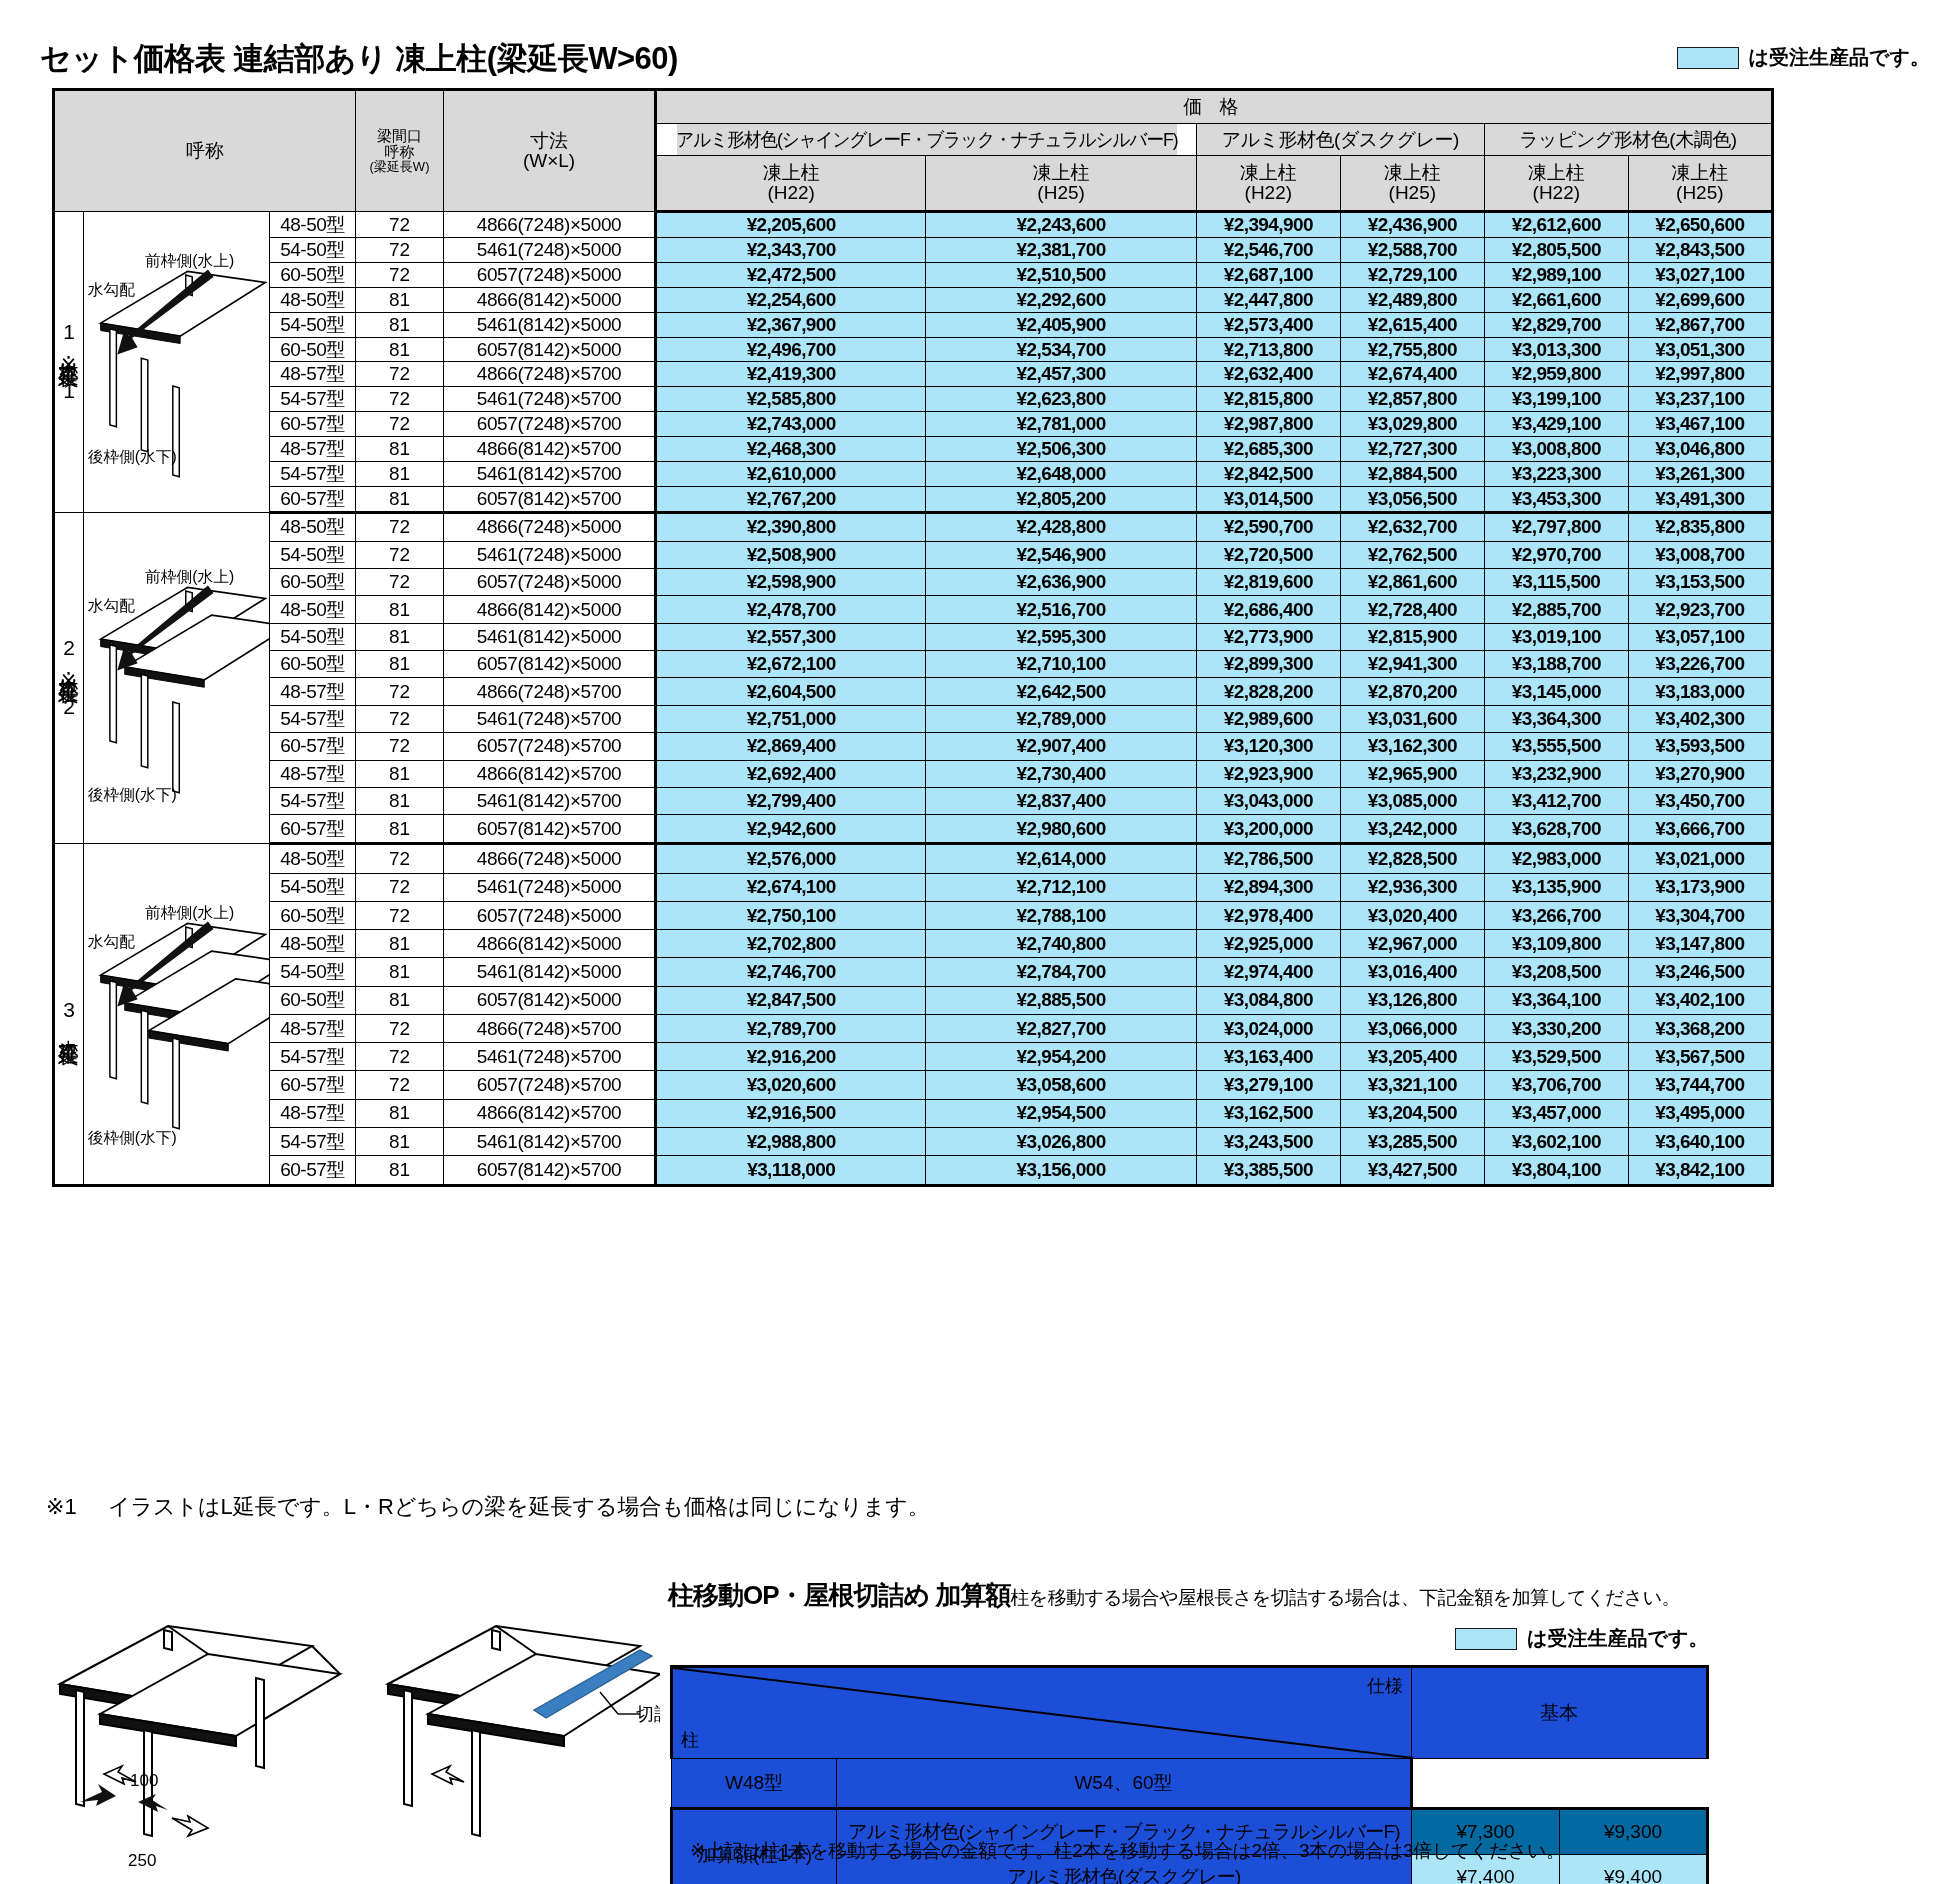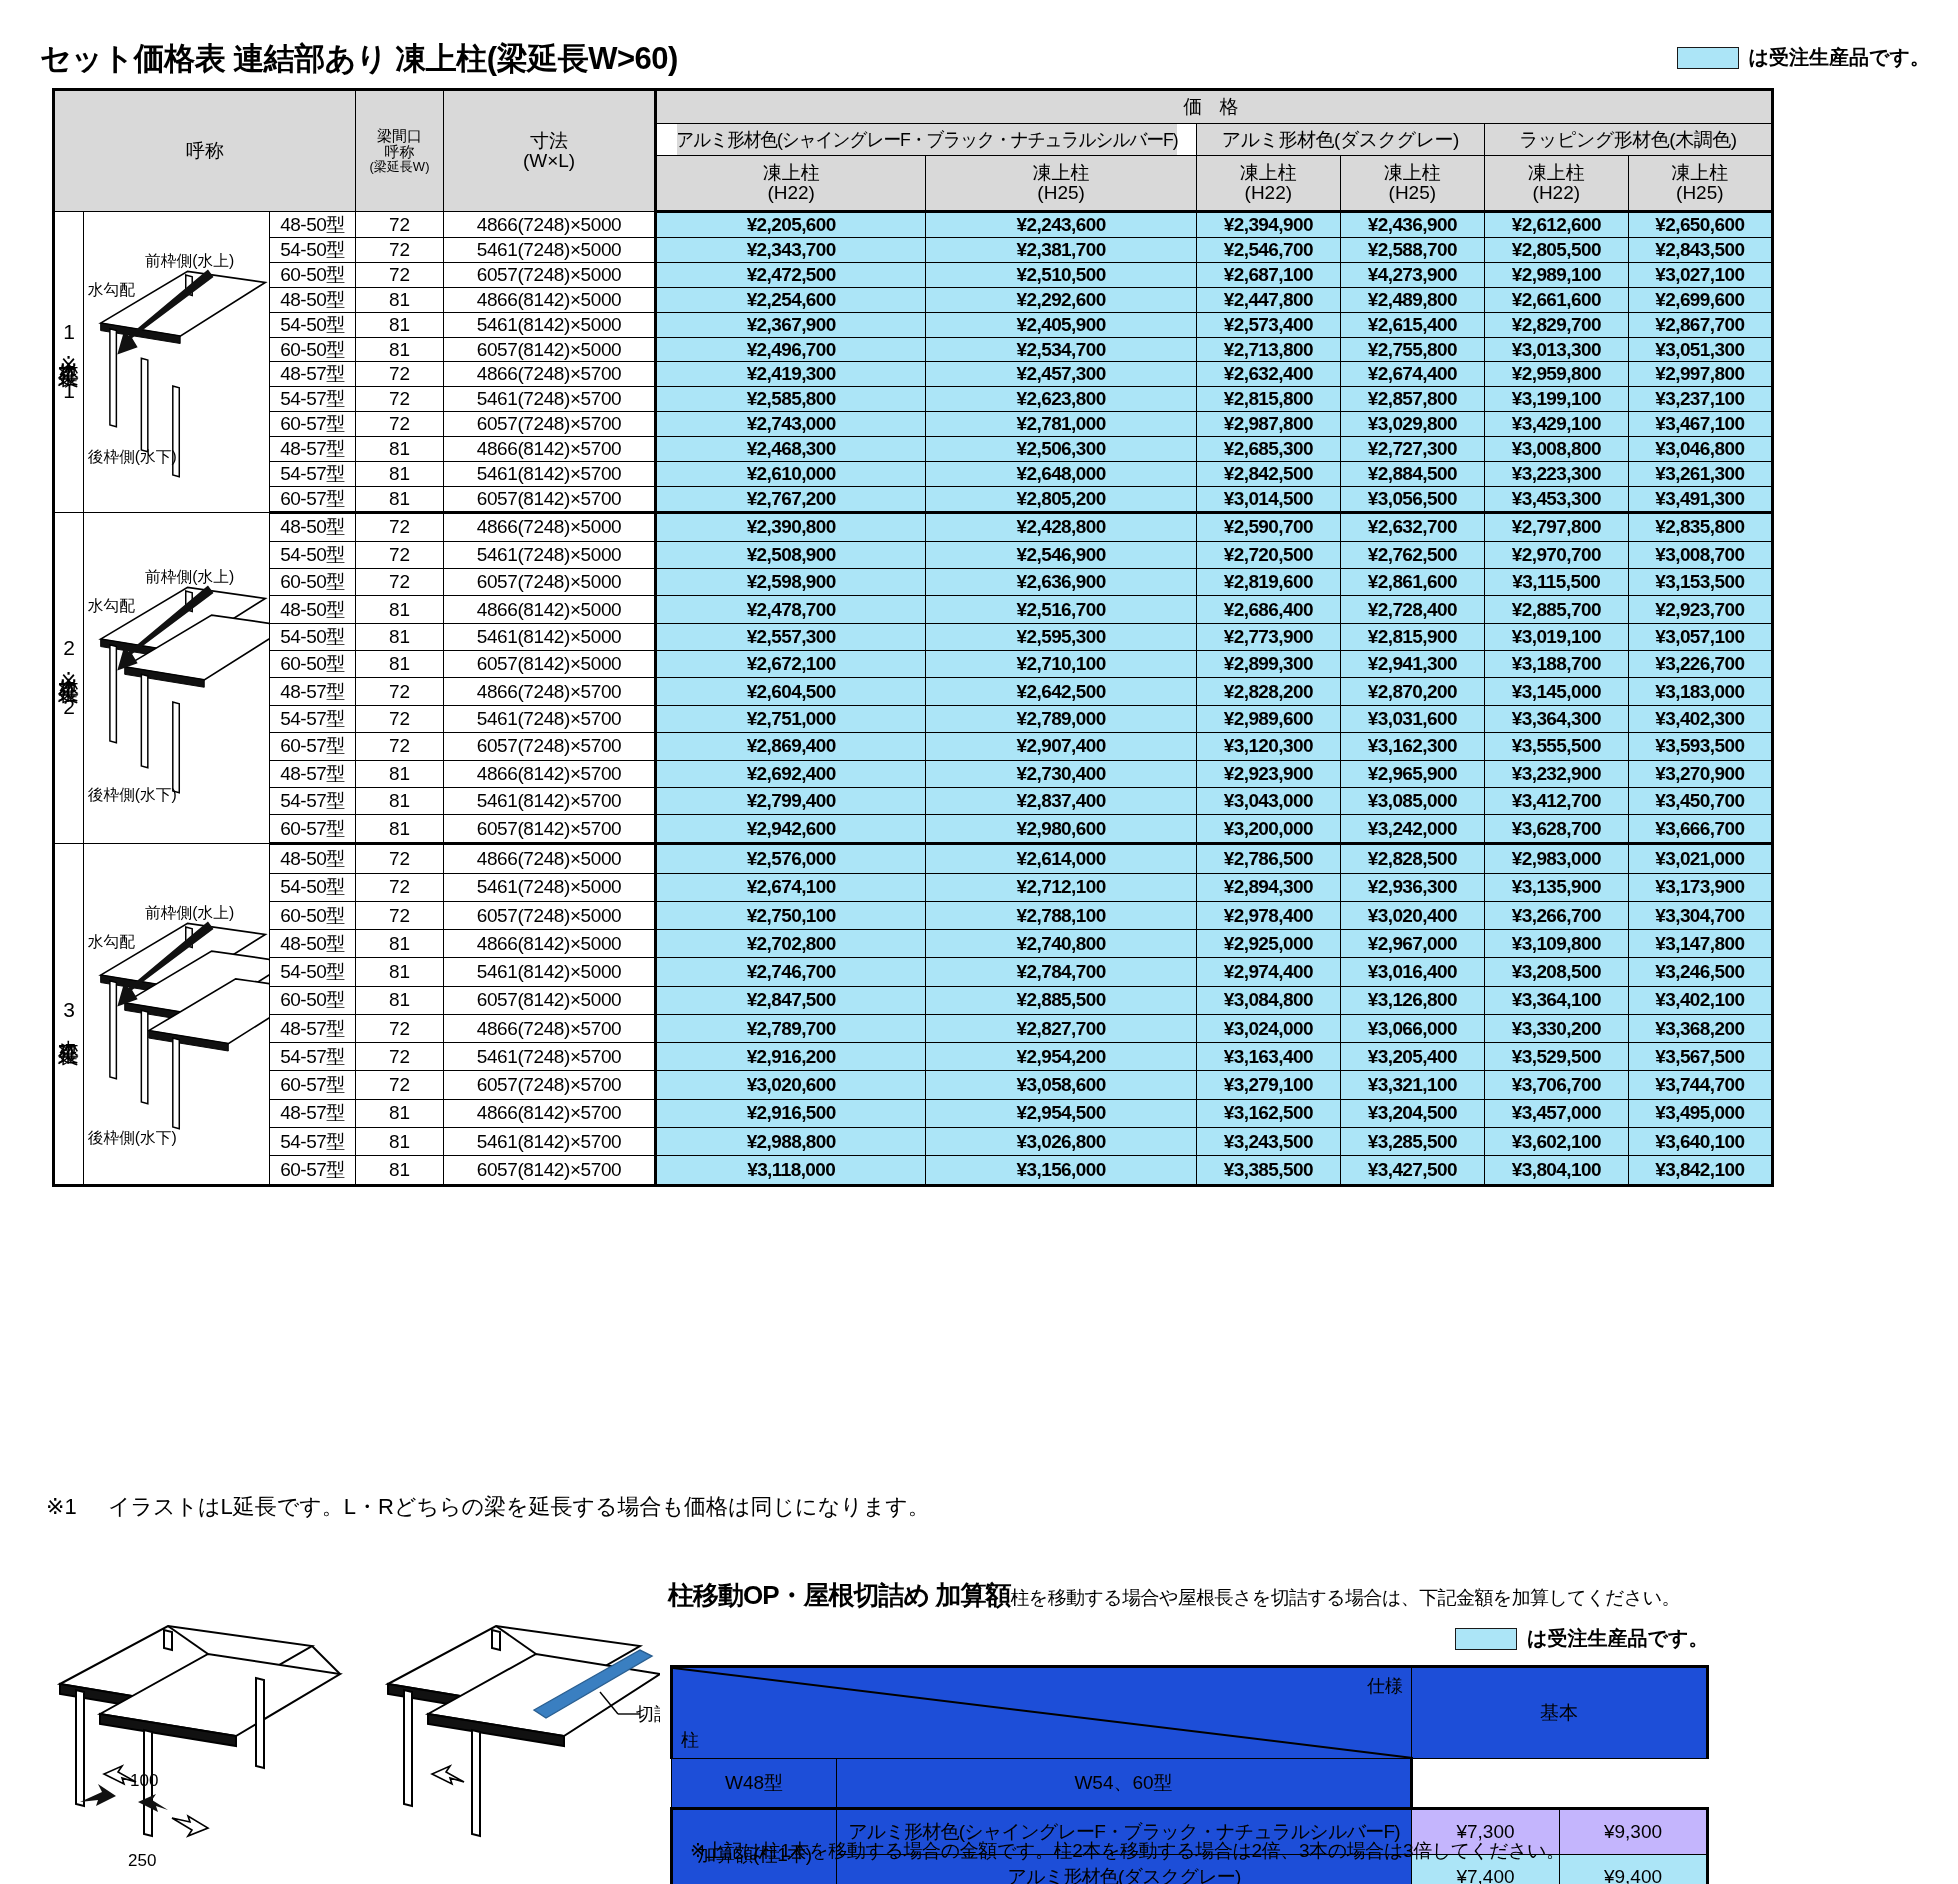--- a/index.html
+++ b/index.html
@@ -109,21 +109,21 @@
     position:absolute; left:1455px; top:1625px;
     display:flex; align-items:center; gap:10px;
     font-size:20px; font-weight:bold; white-space:nowrap;
   }
 
   .op-table-wrap { position:absolute; left:670px; top:1665px; }
   table.op { border-collapse:collapse; table-layout:fixed; }
   table.op td, table.op th {
     border:1px solid #000; padding:0;
     font-size:19px; text-align:center; vertical-align:middle;
-    background:#c4b5fd; font-weight:normal;
+    background:#0369a1; font-weight:normal;
   }
   table.op .gray { background:#1d4ed8; }
   .diag-cell { position:relative; height:92px; width:740px; }
   .diag-cell .spec {
     position:absolute; right:8px; top:6px; font-size:18px;
   }
   .diag-cell .hashira {
     position:absolute; left:8px; bottom:6px; font-size:18px;
   }
   .diag-cell svg { position:absolute; left:0; top:0; }
@@ -252,21 +252,21 @@
             <td class="cell-price blue">¥2,805,500</td>
             <td class="cell-price blue br-thick">¥2,843,500</td>
           </tr>
           <tr>
             <td class="cell-type">60-50型</td>
             <td class="cell-span">72</td>
             <td class="cell-dim br-thick">6057(7248)×5000</td>
             <td class="cell-price blue">¥2,472,500</td>
             <td class="cell-price blue">¥2,510,500</td>
             <td class="cell-price blue">¥2,687,100</td>
-            <td class="cell-price blue">¥4,273,900</td>
+            <td class="cell-price blue">¥2,729,100</td>
             <td class="cell-price blue">¥2,989,100</td>
             <td class="cell-price blue br-thick">¥3,027,100</td>
           </tr>
           <tr>
             <td class="cell-type">48-50型</td>
             <td class="cell-span">81</td>
             <td class="cell-dim br-thick">4866(8142)×5000</td>
             <td class="cell-price blue">¥2,254,600</td>
             <td class="cell-price blue">¥2,292,600</td>
             <td class="cell-price blue">¥2,447,800</td>

